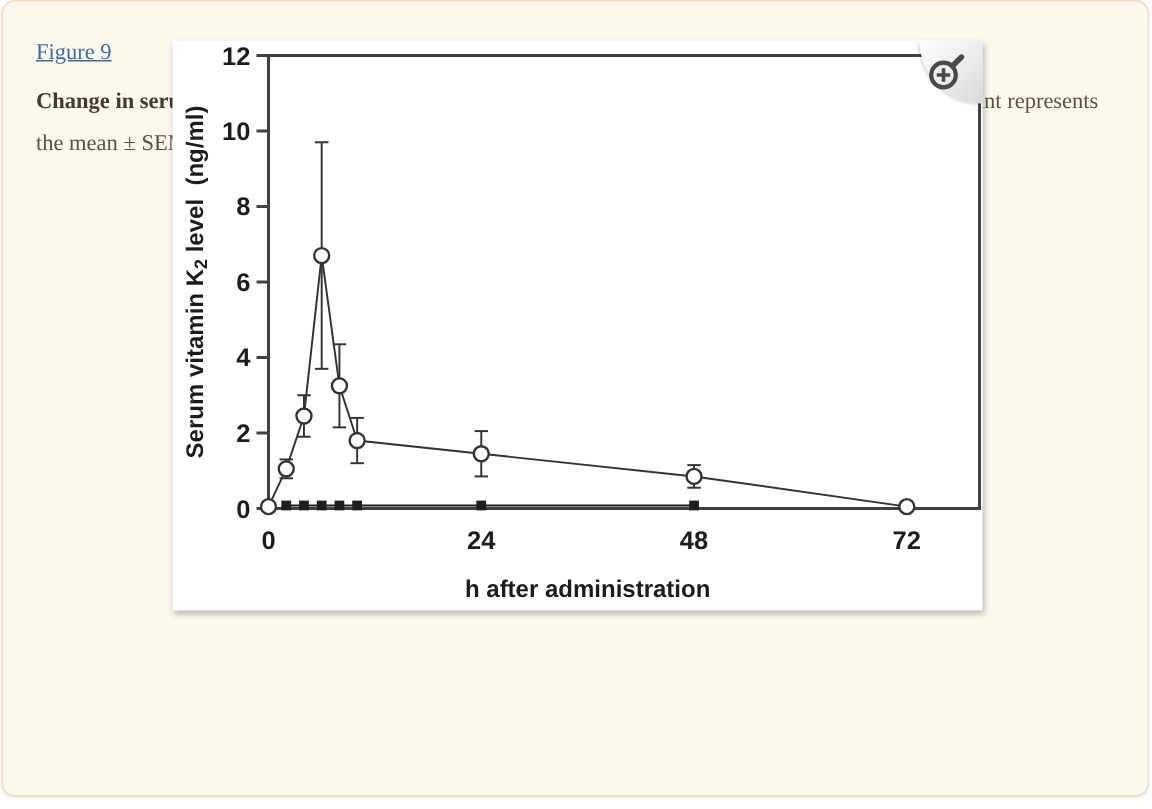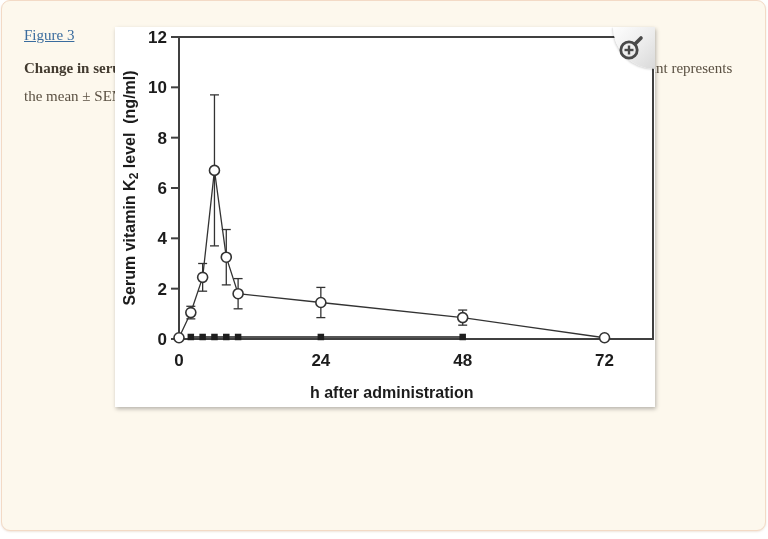--- a/index.html
+++ b/index.html
@@ -106,17 +106,17 @@
     <div class="zoom-btn">
       <svg width="34" height="34" viewBox="0 0 34 34">
         <circle cx="14" cy="19" r="8.2" fill="none" stroke="#4a4a4a" stroke-width="2.8"></circle>
         <line x1="9.5" y1="19" x2="18.5" y2="19" stroke="#4a4a4a" stroke-width="2.4"></line>
         <line x1="14" y1="14.5" x2="14" y2="23.5" stroke="#4a4a4a" stroke-width="2.4"></line>
         <line x1="20" y1="13" x2="26" y2="7" stroke="#4a4a4a" stroke-width="3.6" stroke-linecap="round"></line>
       </svg>
     </div>
   </div>
 
-  <a class="fig-link" href="#">Figure 3</a>
+  <a class="fig-link" href="#">Figure 9</a>
 
   <p class="caption"><b><span>Change in serum vitamin K</span><sub>2</sub><span> levels following a single oral dose (420 μg) of MK-4 or MK-7.</span></b><span> Each point represents the mean ± SEM of 5 subjects at 0, 2, 4, 6, 10, 24, 48 and 72 h. ■=MK-4; ○=MK-7</span></p>
 
 </div>
 
 </body></html>

